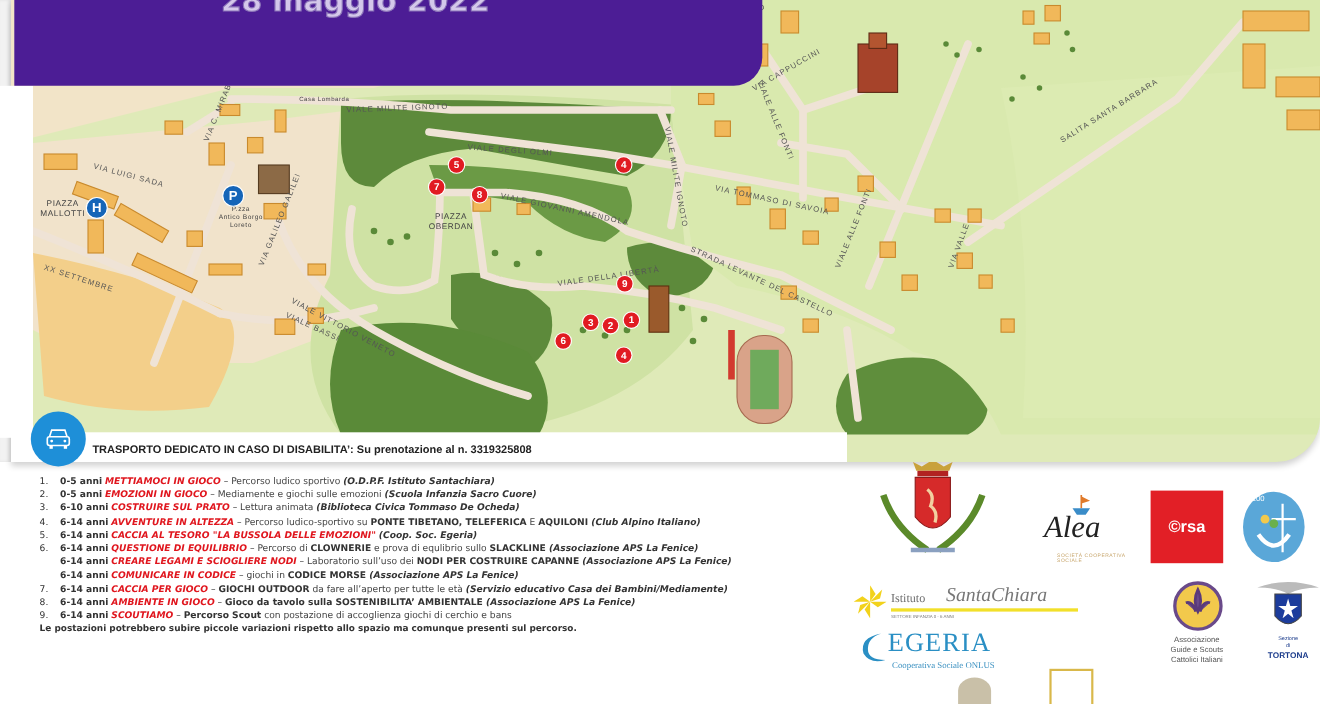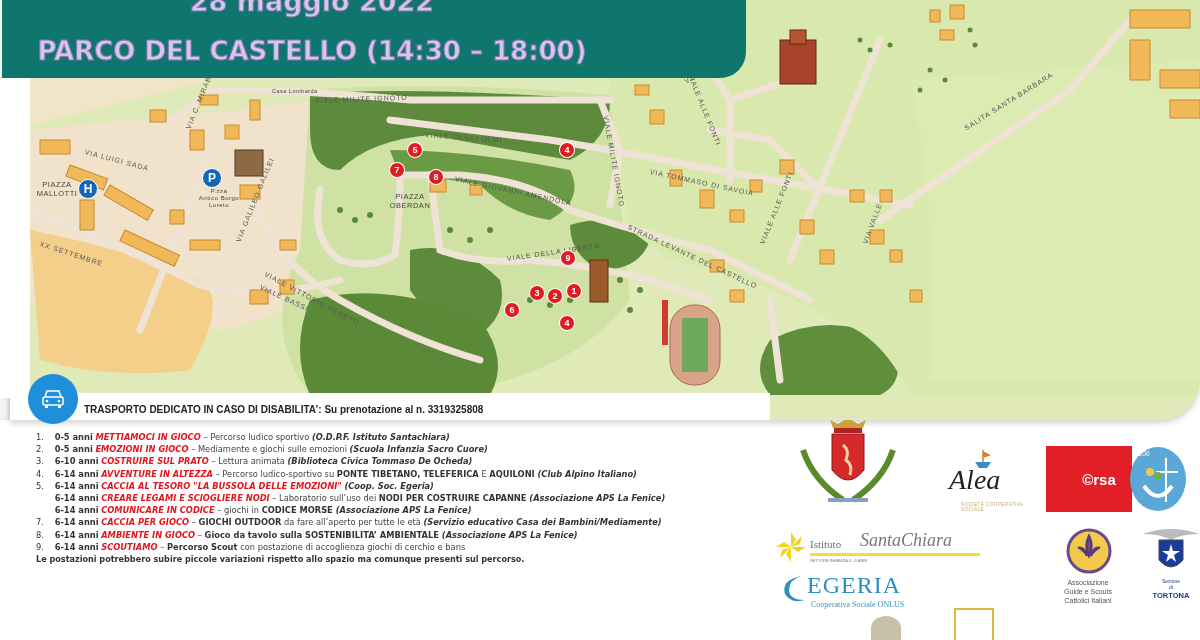--- a/index.html
+++ b/index.html
@@ -7,21 +7,21 @@
 
   
   .map {
     position:absolute; left:10px; top:0; width:1190px; height:420px;
     background:#dfeab8; border-radius:0 0 40px 0; overflow:hidden;
     box-shadow: 0 3px 6px rgba(0,0,0,0.18);
   }
   .map svg { position:absolute; left:0; top:0; }
 
   .title-panel {
-    position:absolute; left:2px; top:0; width:744px; height:78px; background:#0f766e;
+    position:absolute; left:13px; top:0; width:680px; height:78px; background:#4c1d95;
     border-radius:0 0 26px 0; z-index:5;
   }
   .title-line1, .title-line2 {
     position:absolute; left:0; width:620px; text-align:center;
     font-family:"DejaVu Sans", sans-serif; font-weight:bold;
     color:#d4c8ea; -webkit-text-stroke:1px #8b74b8;
   }
   .title-line1 { top:-14px; font-size:27px; }
   .title-line2 { top:36px; font-size:26px; }
 
@@ -257,21 +257,20 @@
   <span class="marker" style="left:550px;top:316px;">4</span>
   <span class="marker" style="left:398px;top:143px;">5</span>
   <span class="marker" style="left:495px;top:303px;">6</span>
   <span class="marker" style="left:380px;top:163px;">7</span>
   <span class="marker" style="left:419px;top:170px;">8</span>
   <span class="marker" style="left:551px;top:251px;">9</span>
 </div>
 
 <div class="title-panel">
   <div class="title-line1">28 maggio 2022</div>
-  <div class="title-line2">PARCO DEL CASTELLO (14:30 – 18:00)</div>
 </div>
 <div class="left-white"></div>
 
 <div class="transport-bar"></div>
 <div class="transport-icon">
   <svg width="26" height="22" viewBox="0 0 26 22">
     <path d="M5 9 L7 3 L19 3 L21 9" fill="none" stroke="#fff" stroke-width="1.5"></path>
     <rect x="3" y="9" width="20" height="8" rx="2" fill="none" stroke="#fff" stroke-width="1.5"></rect>
     <rect x="5" y="17" width="3" height="3" fill="#fff"></rect>
     <rect x="18" y="17" width="3" height="3" fill="#fff"></rect>
@@ -303,20 +302,25 @@
     <span class="act-num">4.</span>
     <span class="age">6-14 anni</span>
     <span class="act-title">AVVENTURE IN ALTEZZA</span><span class="desc"> – Percorso ludico-sportivo su </span><span class="kw">PONTE TIBETANO, TELEFERICA</span><span class="desc"> E </span><span class="kw">AQUILONI</span><span class="org"> (Club Alpino Italiano)</span>
   </div>
   <div class="act-row">
     <span class="act-num">5.</span>
     <span class="age">6-14 anni</span>
     <span class="act-title">CACCIA AL TESORO "LA BUSSOLA DELLE EMOZIONI"</span><span class="desc"> </span><span class="org">(Coop. Soc. Egeria)</span>
   </div>
   <div class="act-row">
+    <span class="act-num">6.</span>
+    <span class="age">6-14 anni</span>
+    <span class="act-title">QUESTIONE DI EQUILIBRIO</span><span class="desc"> – Percorso di </span><span class="kw">CLOWNERIE</span><span class="desc"> e prova di equlibrio sullo </span><span class="kw">SLACKLINE</span><span class="org"> (Associazione APS La Fenice)</span>
+  </div>
+  <div class="act-row">
     <span class="act-indent"></span>
     <span class="age">6-14 anni</span>
     <span class="act-title">CREARE LEGAMI E SCIOGLIERE NODI</span><span class="desc"> – Laboratorio sull’uso dei </span><span class="kw">NODI PER COSTRUIRE CAPANNE</span><span class="org"> (Associazione APS La Fenice)</span>
   </div>
   <div class="act-row">
     <span class="act-indent"></span>
     <span class="age">6-14 anni</span>
     <span class="act-title">COMUNICARE IN CODICE</span><span class="desc"> – giochi in </span><span class="kw">CODICE MORSE</span><span class="org"> (Associazione APS La Fenice)</span>
   </div>
   <div class="act-row">
@@ -353,21 +357,21 @@
 
   <div class="logo" style="left:155px;top:30px;width:105px;height:60px;">
     <svg width="24" height="20" viewBox="0 0 24 20" style="position:absolute;left:40px;top:0;">
       <path d="M12 0 L12 12 M12 2 L18 5 L12 7" stroke="#e07a2a" stroke-width="1.5" fill="#e07a2a"></path>
       <path d="M4 12 L20 12 L16 18 L8 18 Z" fill="#3a8cc8"></path>
     </svg>
     <div class="alea-text" style="position:absolute;left:18px;top:14px;">Alea</div>
     <div class="alea-sub" style="position:absolute;left:30px;top:52px;">SOCIETÀ COOPERATIVA SOCIALE</div>
   </div>
 
-  <div class="logo orsa-box" style="left:270px;top:26px;width:66px;height:66px;padding-left:20px;">©rsa</div>
+  <div class="logo orsa-box" style="left:270px;top:26px;width:66px;height:66px;">©rsa</div>
 
   <div class="logo" style="left:350px;top:26px;width:64px;height:66px;">
     <svg width="64" height="66" viewBox="0 0 64 66">
       <ellipse cx="32" cy="33" rx="28" ry="32" fill="#5aa7d8"></ellipse>
       <path d="M18 40 Q32 60 46 40" stroke="#fff" stroke-width="4" fill="none"></path>
       <path d="M40 12 L40 56 M30 26 L52 26" stroke="#fff" stroke-width="2"></path>
       <circle cx="24" cy="26" r="4" fill="#f2c94c"></circle>
       <circle cx="32" cy="30" r="4" fill="#6ab04c"></circle>
     </svg>
     <span style="position:absolute;left:12px;top:4px;font-size:7px;color:#fff;font-family:'Liberation Sans',sans-serif;">100</span>

